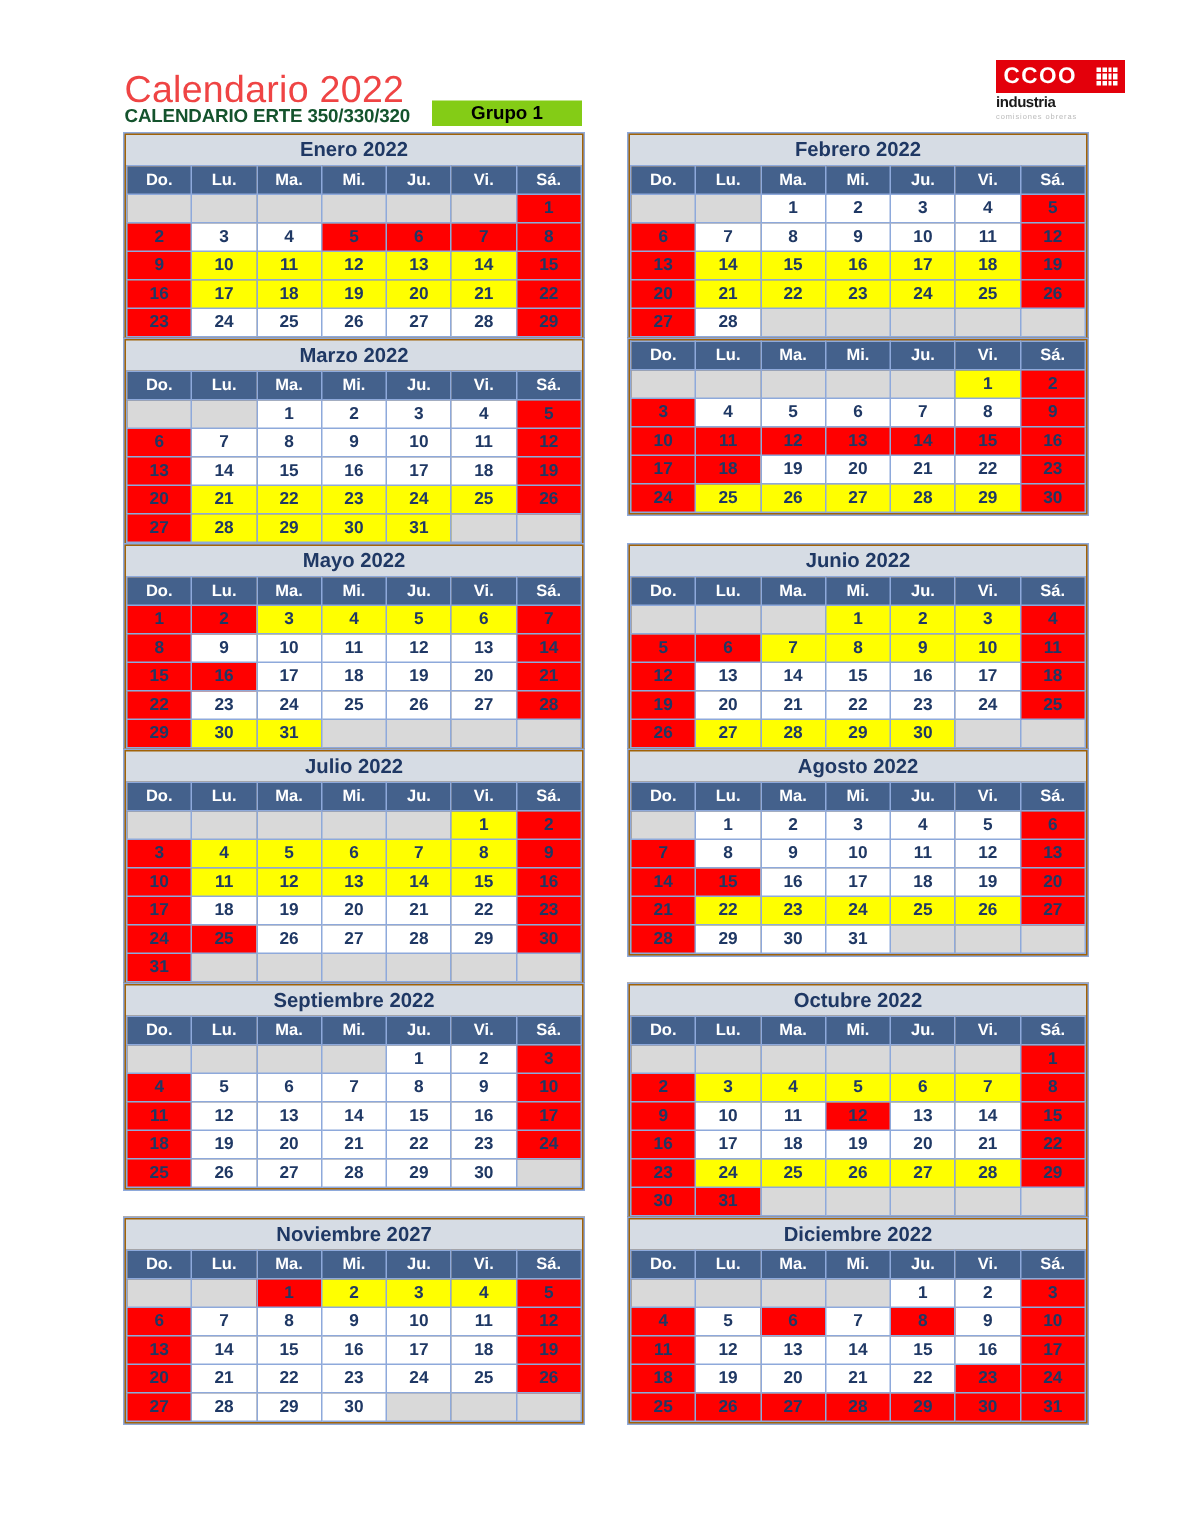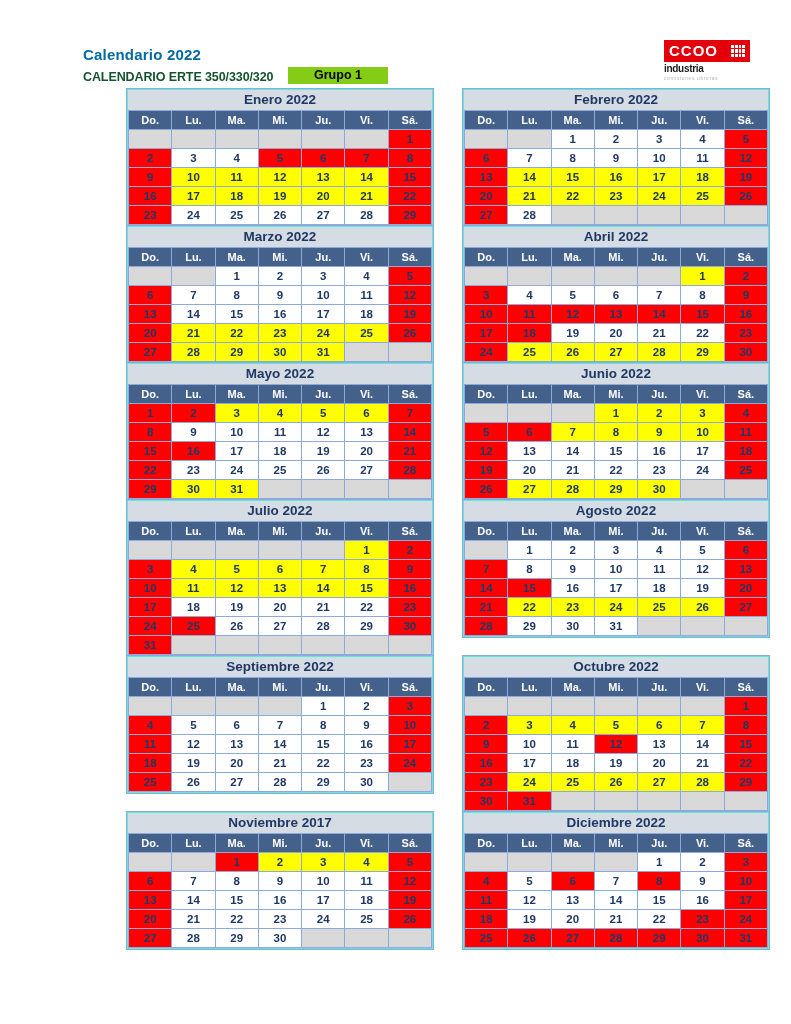--- a/index.html
+++ b/index.html
@@ -16,23 +16,23 @@
   
   #page-header {
     position: absolute;
     left: 0; top: 0;
     width: 791px;
     height: 88px;
   }
   .doc-title {
     position: absolute;
     left: 83px; top: 46px;
-    font-size: 15px;
-    color: #0369a1;
-    font-weight: 700;
+    font-size: 25px;
+    color: #ef4444;
+    font-weight: 400;
     letter-spacing: 0.2px;
     white-space: nowrap;
   }
   .doc-subtitle {
     position: absolute;
     left: 83px; top: 70px;
     font-size: 12.5px;
     font-weight: bold;
     color: #14532d;
     white-space: nowrap;
@@ -111,23 +111,22 @@
     position: relative;
     width: 791px;
     height: 137px;
   }
   .cal-row.tall { height: 156px; border-radius: 13px; }
   .month {
     position: absolute;
     top: 0;
     width: 308px;
     border: 1px solid #8EA9DB;
-    background: #5eead4;
+    background: #a16207;
     padding: 1px;
-    margin-left: 44px;
   }
   .month.left  { left: 82px; }
   .month.right { left: 418px; }
 
   .month-title {
     height: 20px;
     line-height: 20px;
     text-align: center;
     font-size: 13.5px;
     font-weight: bold;
@@ -388,21 +387,20 @@
               <td class="d-yellow">29</td>
               <td class="d-yellow">30</td>
               <td class="d-yellow">31</td>
               <td class="d-empty"></td>
               <td class="d-empty"></td>
             </tr>
           </tbody>
         </table>
       </div>
       <div class="month right">
-        <div class="month-title">Abril 2022</div>
         <table class="month-table">
           <thead>
             <tr>
               <th>Do.</th>
               <th>Lu.</th>
               <th>Ma.</th>
               <th>Mi.</th>
               <th>Ju.</th>
               <th>Vi.</th>
               <th>Sá.</th>
@@ -855,21 +853,21 @@
               <td class="d-empty"></td>
               <td class="d-empty"></td>
               <td class="d-empty"></td>
             </tr>
           </tbody>
         </table>
       </div>
     </div>
     <div class="cal-row">
       <div class="month left">
-        <div class="month-title">Noviembre 2017</div>
+        <div class="month-title">Noviembre 2027</div>
         <table class="month-table">
           <thead>
             <tr>
               <th>Do.</th>
               <th>Lu.</th>
               <th>Ma.</th>
               <th>Mi.</th>
               <th>Ju.</th>
               <th>Vi.</th>
               <th>Sá.</th>

